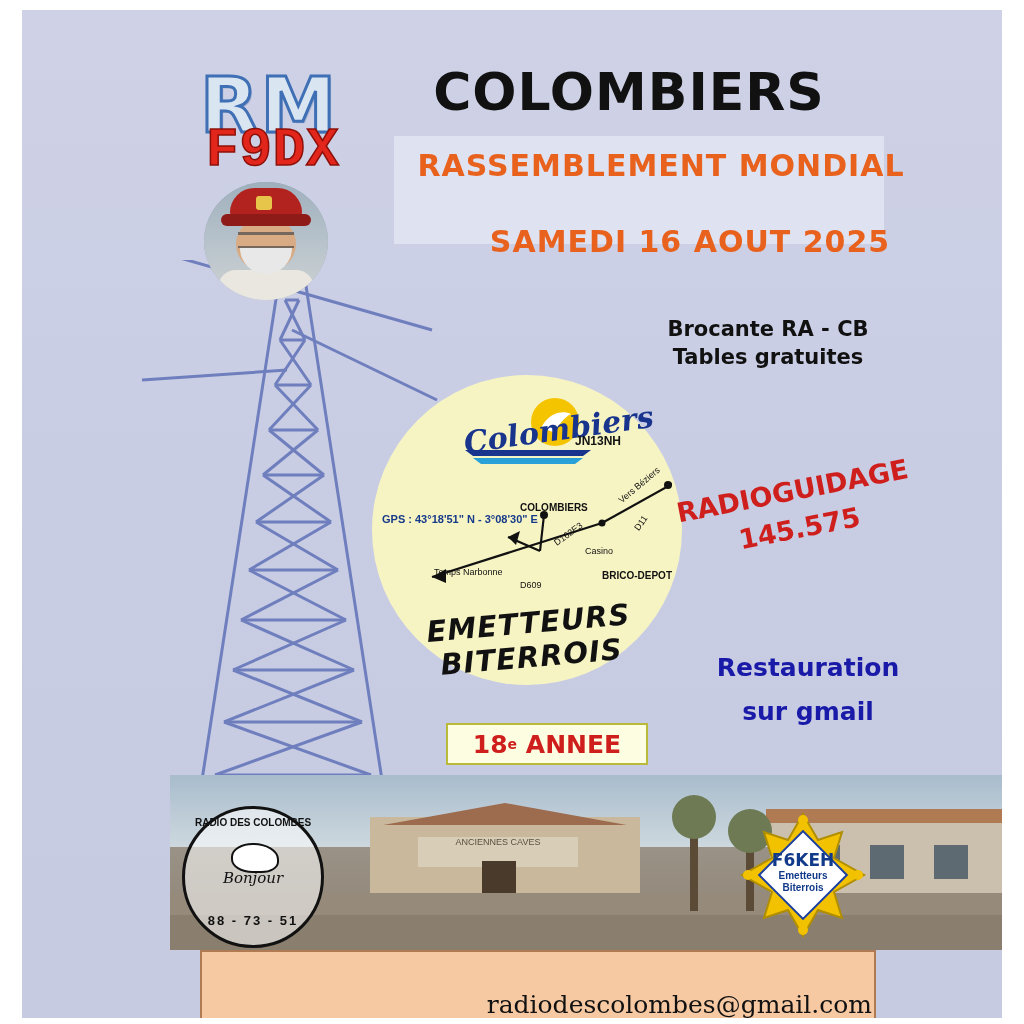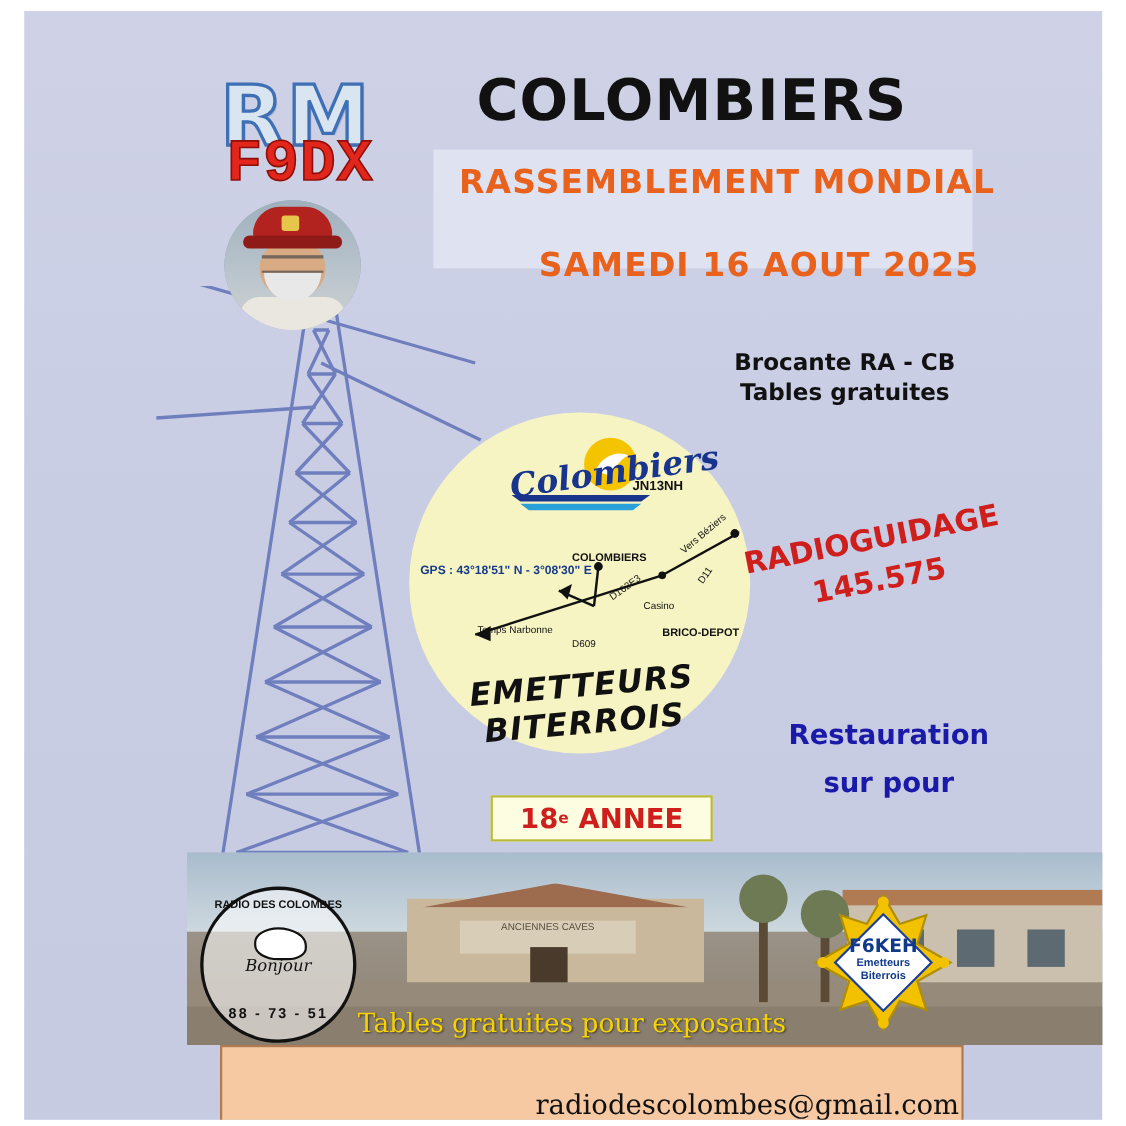--- a/index.html
+++ b/index.html
@@ -244,21 +244,21 @@
 
     <div class="emb">EMETTEURS BITERROIS</div>
 
     <div class="rg">
       <div>RADIOGUIDAGE</div>
       <div>145.575</div>
     </div>
 
     <div class="buv">
       <div>Restauration</div>
-      <div>sur pour</div>
+      <div>sur gmail</div>
     </div>
 
     <div class="annee">
       <span>18</span><sup>e</sup>&nbsp;<span>ANNEE</span>
     </div>
 
     <div class="strip">
       <div class="sky"></div>
       <div class="bld-main"></div>
       <div class="bld-roof"></div>
@@ -291,18 +291,17 @@
         <circle cx="120" cy="65" r="5" fill="#f2c200"></circle>
       <circle cx="65" cy="120" r="5" fill="#f2c200"></circle>
         <circle cx="10" cy="65" r="5" fill="#f2c200"></circle>
     </svg>
     <div class="cross-lbl">
       <div class="a">F6KEH</div>
       <div class="b">Emetteurs</div>
       <div class="b">Biterrois</div>
     </div>
 
-    <div class="tbl">Tables gratuites pour exposants</div>
     <div class="foot"></div>
     <div class="foot-l2">radiodescolombes@gmail.com</div>
 
   </div>
 </div>
 
 </body></html>

